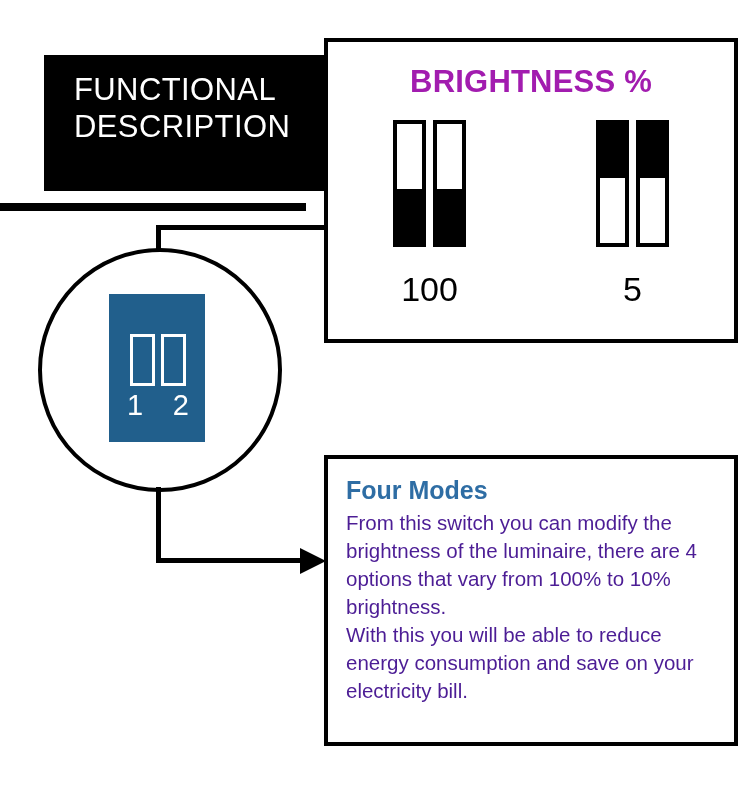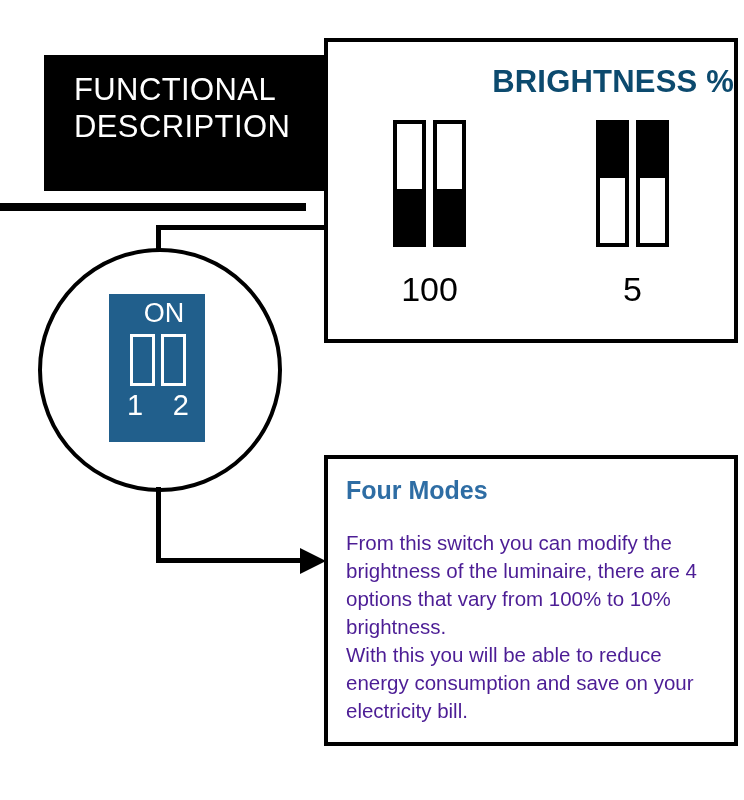--- a/index.html
+++ b/index.html
@@ -53,24 +53,24 @@
     height: 305px;
     border: 4px solid #000000;
     box-sizing: border-box;
     background: #ffffff;
   }
   #brightness-title {
     position: absolute;
     left: 0;
     top: 22px;
     width: 100%;
-    text-align: right;
+    text-align: center;
     font-size: 31px;
     font-weight: 700;
-    color: #0c4a6e;
+    color: #a21caf;
     letter-spacing: 0.2px;
   }
   #switch-row {
     position: absolute;
     left: 0;
     top: 78px;
     width: 100%;
     display: flex;
     justify-content: space-around;
     align-items: flex-start;
@@ -191,21 +191,21 @@
     border: 4px solid #000000;
     box-sizing: border-box;
     background: #ffffff;
     padding: 16px 14px 0 18px;
   }
   #description-heading {
     color: #2E6DA4;
     font-size: 25px;
     font-weight: 700;
     line-height: 1.2;
-    margin-bottom: 24px;
+    margin-bottom: 4px;
   }
   #description-body p {
     margin: 0;
     font-size: 20.5px;
     line-height: 28px;
     color: #4c1d95;
   }
 </style>
 </head>
 <body>
@@ -247,21 +247,20 @@
           </div>
       </div>
       <div class="group-label">5</div>
     </div>
 
   </div>
 </div>
 
 <div id="circle-callout"></div>
 <div id="dip-component">
-  <div id="dip-on-label">ON</div>
   <div id="dip-slots">
     <div class="slot"></div>
     <div class="slot"></div>
   </div>
   <div id="dip-numbers">
     <span>1</span>
     <span>2</span>
   </div>
 </div>
 

